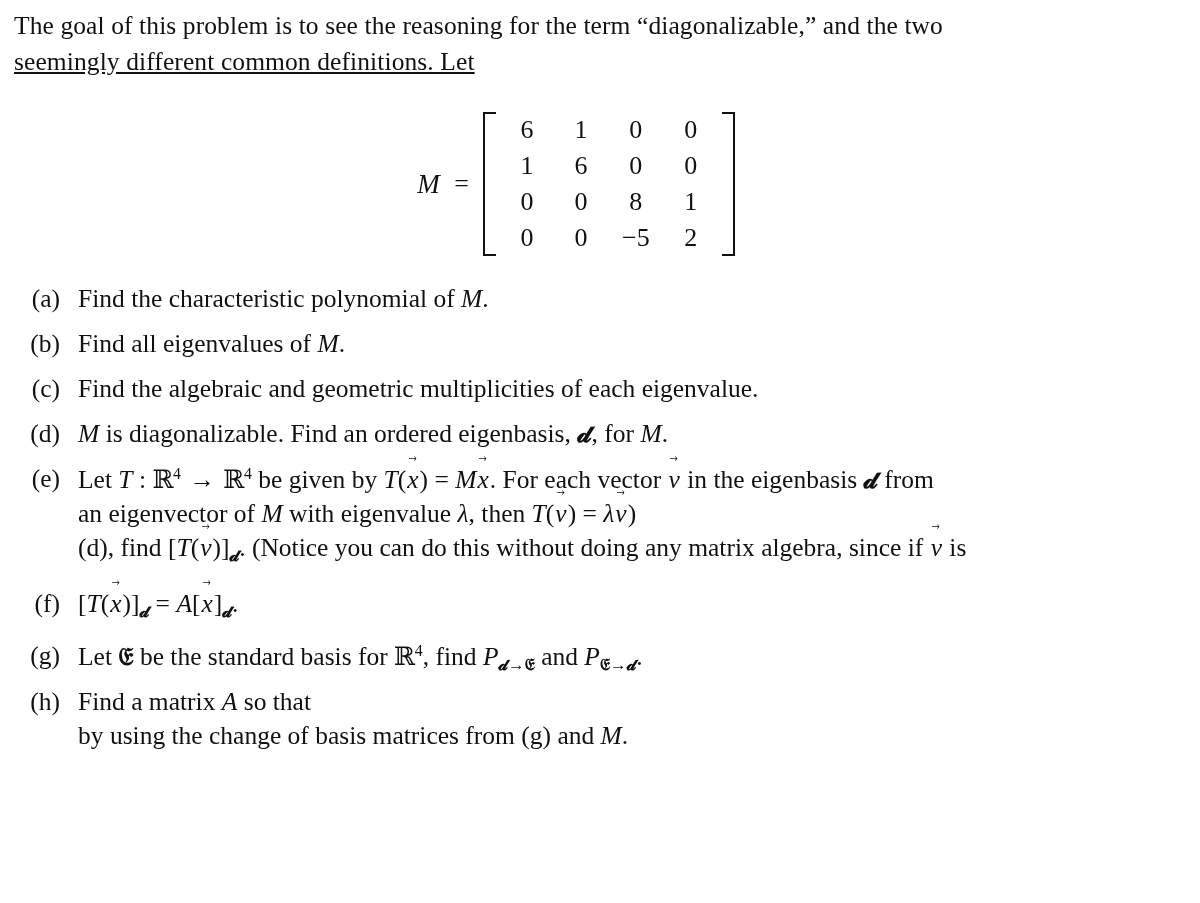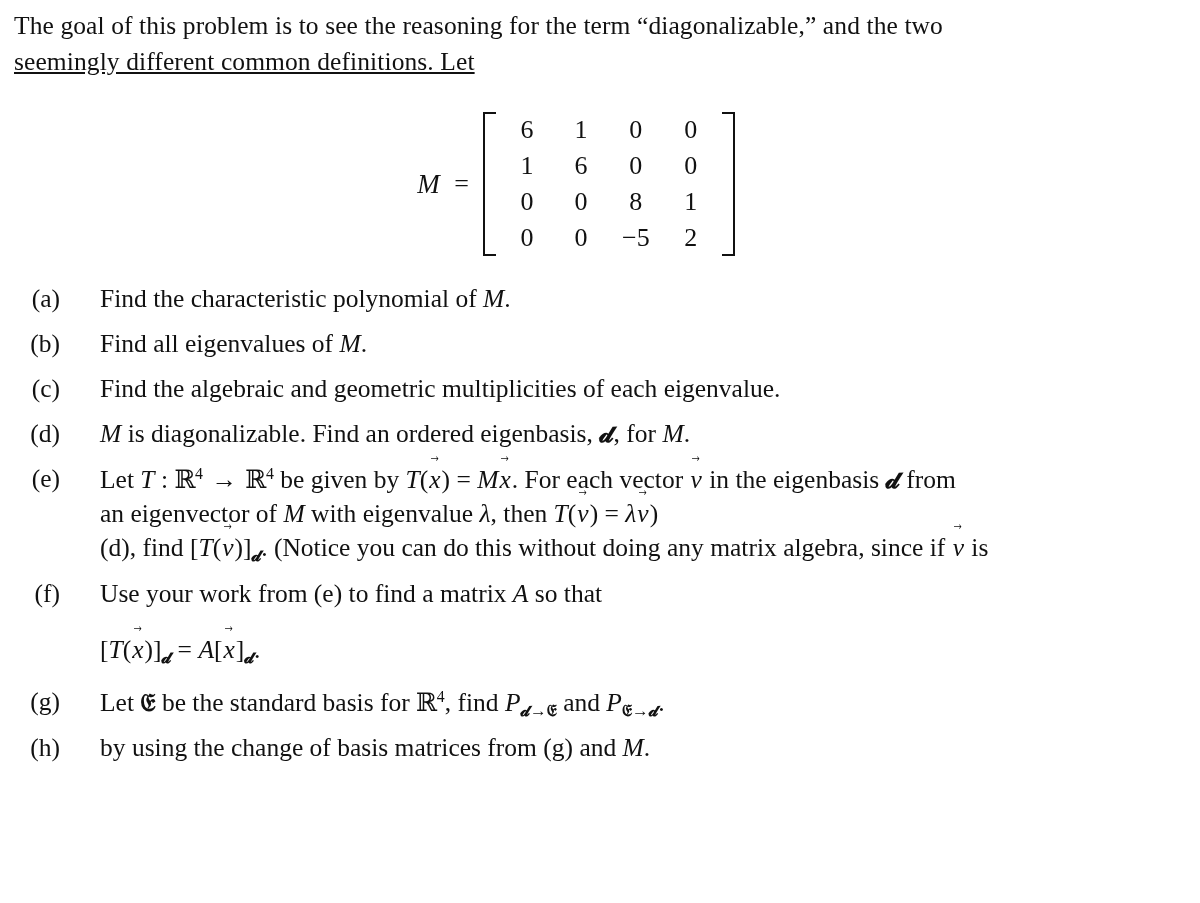--- a/index.html
+++ b/index.html
@@ -101,21 +101,21 @@
     margin-bottom: 12px;
   }
   .item .marker {
     position: absolute;
     left: 0;
     top: 0;
     width: 46px;
     text-align: right;
     font-size: 25.5px;
   }
-  .item .body { display: block; margin-left: 22px; }
+  .item .body { display: block; }
   .item .body .ln { display: block; }
   .item.tight { margin-bottom: 11px; }
 
   .eqline {
     display: block;
     text-align: left;
     margin: 22px 0 18px 0;
     font-size: 25.5px;
     padding-right: 52px;
   }
@@ -237,33 +237,33 @@
       <span class="body">
         <span class="ln">Let <span class="mi">T</span> : <span class="bb">ℝ</span><sup class="pw">4</sup> <span class="arr">→</span> <span class="bb">ℝ</span><sup class="pw">4</sup> be given by <span class="mi">T</span>(<span class="vec">x</span>) = <span class="mi">M</span><span class="vec">x</span>. For each vector <span class="vec">v</span> in the eigenbasis <span class="frak">𝓭</span> from</span>
         <span class="ln">an eigenvector of <span class="mi">M</span> with eigenvalue <span class="mi">λ</span>, then <span class="mi">T</span>(<span class="vec">v</span>) = <span class="mi">λ</span><span class="vec">v</span>)</span>
         <span class="ln">(d), find [<span class="mi">T</span>(<span class="vec">v</span>)]<sub class="sb frak">𝓭</sub>. (Notice you can do this without doing any matrix algebra, since if <span class="vec">v</span> is</span>
       </span>
     </div>
 
     <div class="item">
       <span class="marker">(f)</span>
       <span class="body">
-        <span class="ln">Use your work from (e) to find a matrix <span class="mi">A</span> so that</span>
         <span class="eqline">[<span class="mi">T</span>(<span class="vec">x</span>)]<sub class="sb frak">𝓭</sub> = <span class="mi">A</span>[<span class="vec">x</span>]<sub class="sb frak">𝓭</sub>.</span>
       </span>
     </div>
 
     <div class="item tight">
       <span class="marker">(g)</span>
       <span class="body">
         <span class="ln">Let <span class="frak">𝔈</span> be the standard basis for <span class="bb">ℝ</span><sup class="pw">4</sup>, find <span class="mi">P</span><sub class="sb"><span class="frak">𝓭</span><span class="tiny-arr">→</span><span class="frak">𝔈</span></sub> and <span class="mi">P</span><sub class="sb"><span class="frak">𝔈</span><span class="tiny-arr">→</span><span class="frak">𝓭</span></sub>.</span>
       </span>
     </div>
 
     <div class="item">
       <span class="marker">(h)</span>
       <span class="body">
+        <span class="ln">Find a matrix <span class="mi">A</span> so that</span>
         <span class="ln">by using the change of basis matrices from (g) and <span class="mi">M</span>.</span>
       </span>
     </div>
 
   </div>
 </div>
 
 </body></html>

